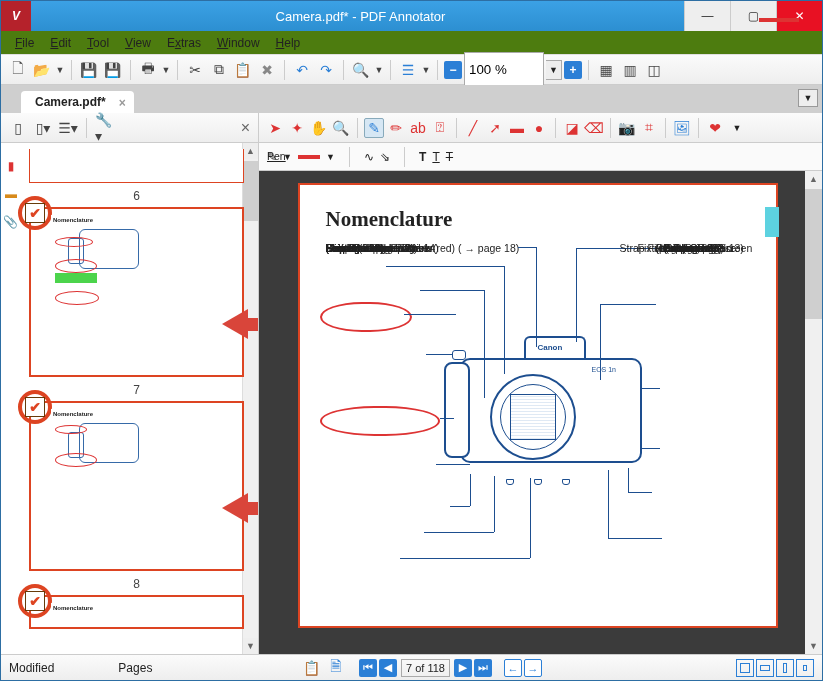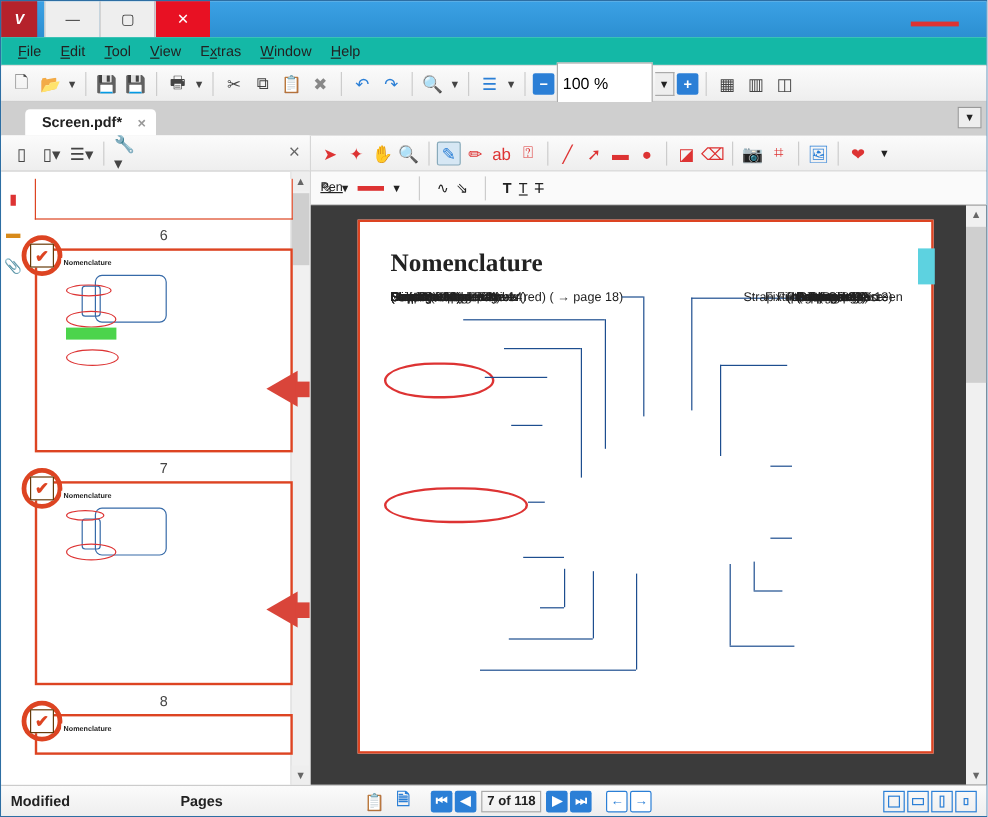--- a/index.html
+++ b/index.html
@@ -5,21 +5,21 @@
   * { box-sizing: border-box; margin: 0; padding: 0; }
   body { font-family: Tahoma, sans-serif; font-size: 12px; color: #222; background: #fff; width: 823px; height: 681px; overflow: hidden; }
   .window { width: 823px; height: 681px; display: flex; flex-direction: column; border: 1px solid #2d6ea3; }
   .titlebar { height: 30px; background: linear-gradient(#3ba1e5,#2c8fd1); display: flex; align-items: center; color: #fff; }
   .titlebar .icon-box { width: 30px; height: 30px; background: #b5222b; display: flex; align-items: center; justify-content: center; margin-right: 6px; color:#fff; font-style: italic; font-weight: bold;}
   .titlebar .spacer { flex: 1; text-align: center; font-size: 13px; }
   .winbtn { width: 46px; height: 30px; display: flex; align-items: center; justify-content: center; color: #444; background: #eee; border-left:1px solid #ccc;}
   .winbtn.min { color:#333;}
   .winbtn.max { color:#333;}
   .winbtn.close { background: #e81123; color: #fff; }
-  .menubar { height: 24px; background: #14b8a6; display: flex; align-items: center; padding: 0 8px; gap: 4px; border-bottom: 1px solid #e0e0e0;}
+  .menubar { height: 24px; background: #4d7c0f; display: flex; align-items: center; padding: 0 8px; gap: 4px; border-bottom: 1px solid #e0e0e0;}
   .menubar .mi { padding: 2px 6px; cursor: default; }
   .menubar .mi u { text-decoration: underline; }
   .toolbar1 { height: 30px; background: linear-gradient(#fbfbfb,#eee); border-bottom:1px solid #ccc; display:flex; align-items:center; padding:0 6px; gap:2px;}
   .tbtn { width: 22px; height: 22px; display:flex; align-items:center; justify-content:center; border:1px solid transparent; border-radius:3px; font-size:14px; color:#444;}
   .sep { width:1px; height:20px; background:#ccc; margin:0 4px;}
   .zoombox { display:flex; align-items:center; gap:2px;}
   .zoombox .sq { width:18px; height:18px; background:#2b7fd6; color:#fff; display:flex;align-items:center;justify-content:center; border-radius:2px; font-weight:bold;}
   .zoombox input { width:80px; height:35px; border:1px solid #aaa; padding:0 4px;}
   .zoombox .dd { width:16px;height:20px;border:1px solid #aaa;border-left:none;background:#eee;display:flex;align-items:center;justify-content:center;font-size:9px;}
   .tabstrip { height: 28px; background: #cfcfcf; position:relative; display:flex; align-items:flex-end; padding-left:20px;}
@@ -88,37 +88,38 @@
   .camera .logo{position:absolute; left:92px; top:7px; font-size:8px; color:#1d4e8f; font-weight:bold;}
   .camera .eos{position:absolute; left:146px; top:30px; font-size:7px; color:#1d4e8f;}
   .camera .feet{position:absolute; left:50px; bottom:-4px; width:100px; height:6px;}
   .camera .feet span{display:inline-block;width:8px;height:6px;border:1px solid #1d4e8f;border-radius:0 0 3px 3px;margin:0 10px;}
   .leader{position:absolute; border-top:1px solid #1d4e8f;}
   .vleader{position:absolute; border-left:1px solid #1d4e8f;}
   .lbl{position:absolute; font-size:10.5px; color:#222; line-height:1.15;}
   .lbl.right{text-align:left;}
   .circ{position:absolute; border:2px solid #d33; border-radius:50% / 55%;}
   .grn{position:absolute; background:#4cd44c;}
-  .statusbar{height:26px;background:linear-gradient(#fbfbfb,#eee);border-top:1px solid #ccc;display:flex;align-items:center;padding:12px 8px;gap:14px;position:relative;font-weight:bold;}
+  .statusbar{height:26px;background:linear-gradient(#fbfbfb,#eee);border-top:1px solid #ccc;display:flex;align-items:center;padding:12px 8px;gap:14px;position:relative;}
   .statusbar .navgrp{position:absolute; left:300px; display:flex; align-items:center; gap:2px;}
   .navbtn{width:18px;height:18px;background:#2b7fd6;color:#fff;display:flex;align-items:center;justify-content:center;font-size:11px;border-radius:2px;}
   .navbtn.light{background:#fff;color:#2b7fd6;border:1px solid #2b7fd6;}
   .pagebox{border:1px solid #aaa; height:18px; padding:0 4px; display:flex;align-items:center; font-size:11px; margin:0 2px;}
   .statusbar .viewgrp{position:absolute; right:8px; display:flex; gap:2px;}
   .viewbtn{width:18px;height:18px;border:1px solid #2b7fd6;display:flex;align-items:center;justify-content:center;}
   .viewbtn .inner{width:10px;height:10px;border:1px solid #2b7fd6;}
   .previewline{position:absolute;right:24px;top:18px;width:40px;height:4px;background:#d33;}
 </style>
 </head>
 <body>
 
 <div class="window">
 
   <div class="titlebar">
     <div class="icon-box">V</div>
+    <div class="spacer">Camera.pdf* - PDF Annotator</div>
     <div class="winbtn min">—</div>
     <div class="winbtn max">▢</div>
     <div class="winbtn close">✕</div>
   </div>
 
   <div class="menubar">
     <span class="mi"><u>F</u><span>ile</span></span>
     <span class="mi"><u>E</u>dit</span>
     <span class="mi"><u>T</u>ool</span>
     <span class="mi"><u>V</u>iew</span>
@@ -159,21 +160,21 @@
       <div class="sq">+</div>
     </div>
     <div class="sep"></div>
     <div class="tbtn">▦</div>
     <div class="tbtn">▥</div>
     <div class="tbtn">◫</div>
   </div>
 
   <div class="tabstrip">
     <div class="tab">
-      <span>Screen.pdf*</span>
+      <span>Camera.pdf*</span>
       <span class="x">×</span>
     </div>
     <div class="dd">▼</div>
   </div>
 
   <div class="body">
 
     <div class="sidebar">
       <div class="sidetabs">
         <div class="st red">▮</div>
@@ -302,20 +303,32 @@
           <div class="handle"></div>
           <div class="down">▼</div>
         </div>
 
         <div class="page">
           <div class="hl-cyan"></div>
           <h2>Nomenclature</h2>
 
           <div class="camera-area">
 
+            <div class="camera">
+              <div class="prism"></div>
+              <div class="body"></div>
+              <div class="grip"></div>
+              <div class="shutter"></div>
+              <div class="mount"></div>
+              <div class="mount2"></div>
+              <div class="mirror"></div>
+              <div class="logo">Canon</div>
+              <div class="eos">EOS 1n</div>
+              <div class="feet"><span></span><span></span><span></span></div>
+            </div>
 
             <div class="lbl" style="left:6px;top:0">Lens Attachment Mark (red) ( → page 18)</div>
             <div class="leader" style="left:198px;top:5px;width:18px"></div>
             <div class="vleader" style="left:216px;top:5px;height:100px"></div>
 
             <div class="lbl" style="left:6px;top:18">Lens Mount</div>
             <div class="leader" style="left:66px;top:24px;width:118px"></div>
             <div class="vleader" style="left:184px;top:24px;height:108px"></div>
 
             <div class="lbl" style="left:6px;top:42">Mirror (→ page 72)</div>
@@ -390,21 +403,21 @@
 
             <div class="lbl right" style="left:318px;top:334">Fixture Coupling Pin</div>
           </div>
         </div>
       </div>
     </div>
   </div>
 
   <div class="statusbar">
     <span>Modified</span>
-    <span style="margin-left:78px">Pages</span>
+    <span style="margin-left:50px">Pages</span>
 
     <div class="navgrp">
       <div class="tbtn" style="color:#caa24a">📋</div>
       <div class="tbtn" style="color:#2b7fd6">🗎</div>
       <div style="width:8px"></div>
       <div class="navbtn">⏮</div>
       <div class="navbtn">◀</div>
       <div class="pagebox">7 of 118</div>
       <div class="navbtn">▶</div>
       <div class="navbtn">⏭</div>

